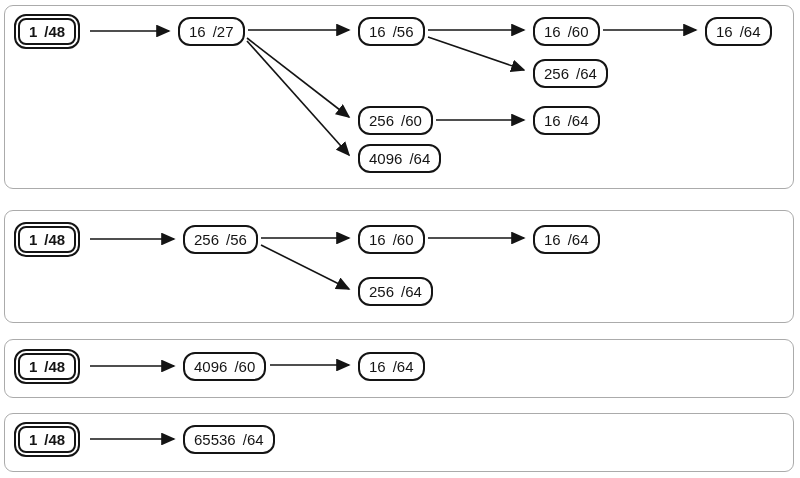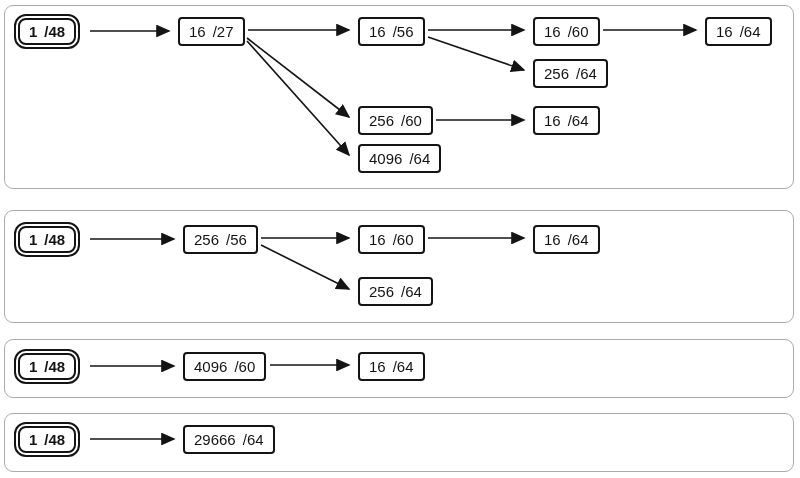--- a/index.html
+++ b/index.html
@@ -24,21 +24,21 @@
     position: absolute; left: 0; top: 0;
     width: 800px; height: 478px;
     z-index: 2;
     pointer-events: none;
   }
   .node {
     position: absolute;
     z-index: 3;
     background: #ffffff;
     border: 2px solid #141414;
-    border-radius: 4px;
+    border-radius: 12px;
     padding: 3px 9px;
     font-size: 15px;
     line-height: 19px;
     display: inline-flex;
     gap: 7px;
     align-items: baseline;
     white-space: nowrap;
   }
   .node.root {
     padding: 2px;
@@ -170,17 +170,17 @@
     <span>/64</span>
   </div>
 
   <div class="node root" style="left:14px; top:422px;">
     <span class="root-inner">
       <span>1</span>
       <span>/48</span>
     </span>
   </div>
   <div class="node" style="left:183px; top:425px;">
-    <span>29666</span>
+    <span>65536</span>
     <span>/64</span>
   </div>
 
 </div>
 
 </body></html>

